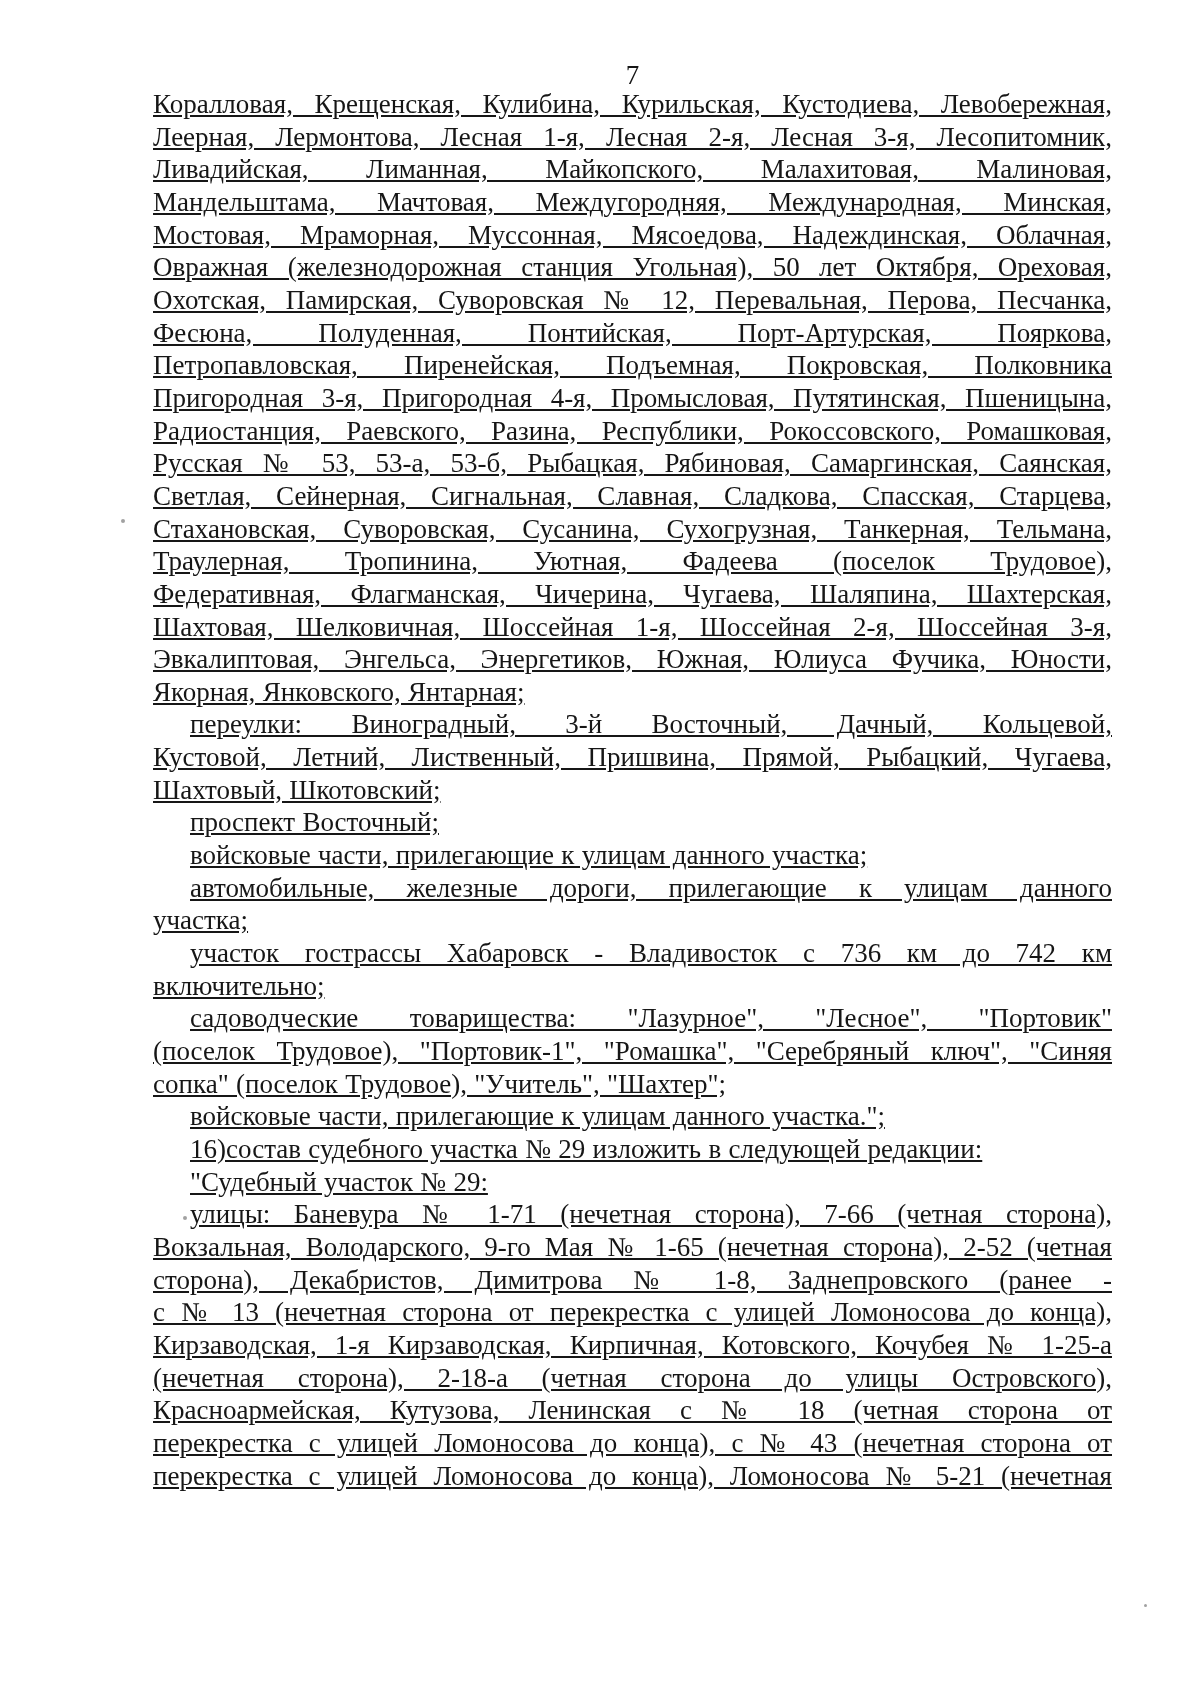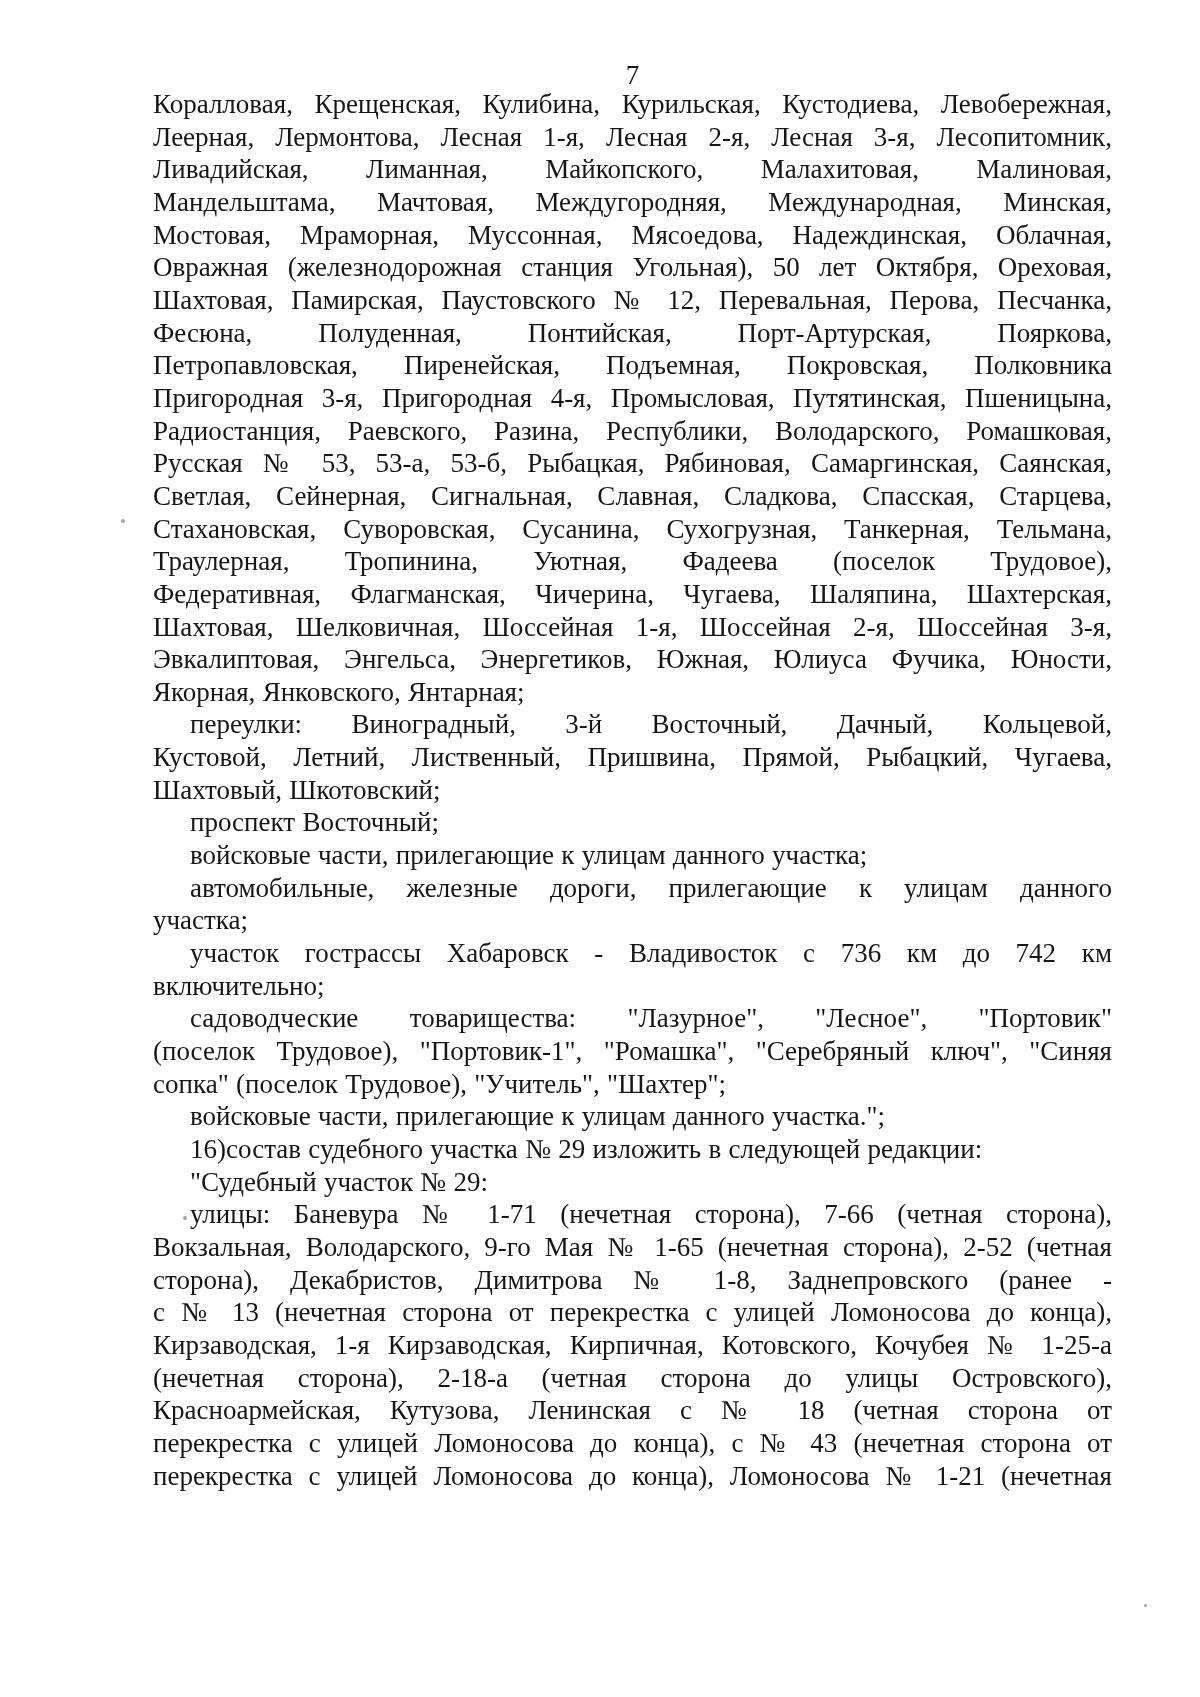--- a/index.html
+++ b/index.html
@@ -26,20 +26,21 @@
     position: absolute;
     left: 153px; top: 88px; width: 959px;
     font-size: 27px;
     line-height: 32.65px;
   }
   .paragraph { margin: 0; padding: 0; }
   .line {
     text-align: justify;
     text-align-last: justify;
     word-spacing: 0.02em;
+    text-decoration: underline;
   }
   .line.last {
     text-align-last: left;
   }
   .paragraph.indent .line:first-child { text-indent: 37px; }
   .speck {
     position: absolute;
     background: #8a8a8a;
     border-radius: 50%;
     opacity: 0.8;
@@ -52,25 +53,25 @@
   <div class="page-number">7</div>
 
   <div class="doc-body">
       <div class="paragraph">
         <div class="line">Коралловая, Крещенская, Кулибина, Курильская, Кустодиева, Левобережная,</div>
         <div class="line">Леерная, Лермонтова, Лесная 1-я, Лесная 2-я, Лесная 3-я, Лесопитомник,</div>
         <div class="line">Ливадийская, Лиманная, Майкопского, Малахитовая, Малиновая,</div>
         <div class="line">Мандельштама, Мачтовая, Междугородняя, Международная, Минская,</div>
         <div class="line">Мостовая, Мраморная, Муссонная, Мясоедова, Надеждинская, Облачная,</div>
         <div class="line">Овражная (железнодорожная станция Угольная), 50 лет Октября, Ореховая,</div>
-        <div class="line">Шахтовая, Памирская, Паустовского № 12, Перевальная, Перова, Песчанка,</div>
+        <div class="line">Охотская, Памирская, Суворовская № 12, Перевальная, Перова, Песчанка,</div>
         <div class="line">Фесюна, Полуденная, Понтийская, Порт-Артурская, Пояркова,</div>
         <div class="line">Петропавловская, Пиренейская, Подъемная, Покровская, Полковника</div>
         <div class="line">Пригородная 3-я, Пригородная 4-я, Промысловая, Путятинская, Пшеницына,</div>
-        <div class="line">Радиостанция, Раевского, Разина, Республики, Володарского, Ромашковая,</div>
+        <div class="line">Радиостанция, Раевского, Разина, Республики, Рокоссовского, Ромашковая,</div>
         <div class="line">Русская № 53, 53-а, 53-б, Рыбацкая, Рябиновая, Самаргинская, Саянская,</div>
         <div class="line">Светлая, Сейнерная, Сигнальная, Славная, Сладкова, Спасская, Старцева,</div>
         <div class="line">Стахановская, Суворовская, Сусанина, Сухогрузная, Танкерная, Тельмана,</div>
         <div class="line">Траулерная, Тропинина, Уютная, Фадеева (поселок Трудовое),</div>
         <div class="line">Федеративная, Флагманская, Чичерина, Чугаева, Шаляпина, Шахтерская,</div>
         <div class="line">Шахтовая, Шелковичная, Шоссейная 1-я, Шоссейная 2-я, Шоссейная 3-я,</div>
         <div class="line">Эвкалиптовая, Энгельса, Энергетиков, Южная, Юлиуса Фучика, Юности,</div>
         <div class="line last">Якорная, Янковского, Янтарная;</div>
       </div>
       <div class="paragraph indent">
@@ -108,21 +109,21 @@
       </div>
       <div class="paragraph indent">
         <div class="line">улицы: Баневура № 1-71 (нечетная сторона), 7-66 (четная сторона),</div>
         <div class="line">Вокзальная, Володарского, 9-го Мая № 1-65 (нечетная сторона), 2-52 (четная</div>
         <div class="line">сторона), Декабристов, Димитрова № 1-8, Заднепровского (ранее -</div>
         <div class="line">с № 13 (нечетная сторона от перекрестка с улицей Ломоносова до конца),</div>
         <div class="line">Кирзаводская, 1-я Кирзаводская, Кирпичная, Котовского, Кочубея № 1-25-а</div>
         <div class="line">(нечетная сторона), 2-18-а (четная сторона до улицы Островского),</div>
         <div class="line">Красноармейская, Кутузова, Ленинская с № 18 (четная сторона от</div>
         <div class="line">перекрестка с улицей Ломоносова до конца), с № 43 (нечетная сторона от</div>
-        <div class="line">перекрестка с улицей Ломоносова до конца), Ломоносова № 1-21 (нечетная</div>
+        <div class="line">перекрестка с улицей Ломоносова до конца), Ломоносова № 5-21 (нечетная</div>
       </div>
     </div>
 
   <div class="speck" style="left:121px; top:519px; width:4px; height:4px;"></div>
   <div class="speck" style="left:246px; top:632px; width:3px; height:3px;"></div>
   <div class="speck" style="left:183px; top:1216px; width:4px; height:4px;"></div>
   <div class="speck" style="left:1144px; top:1604px; width:3px; height:3px;"></div>
 </div>
 
 </body></html>

